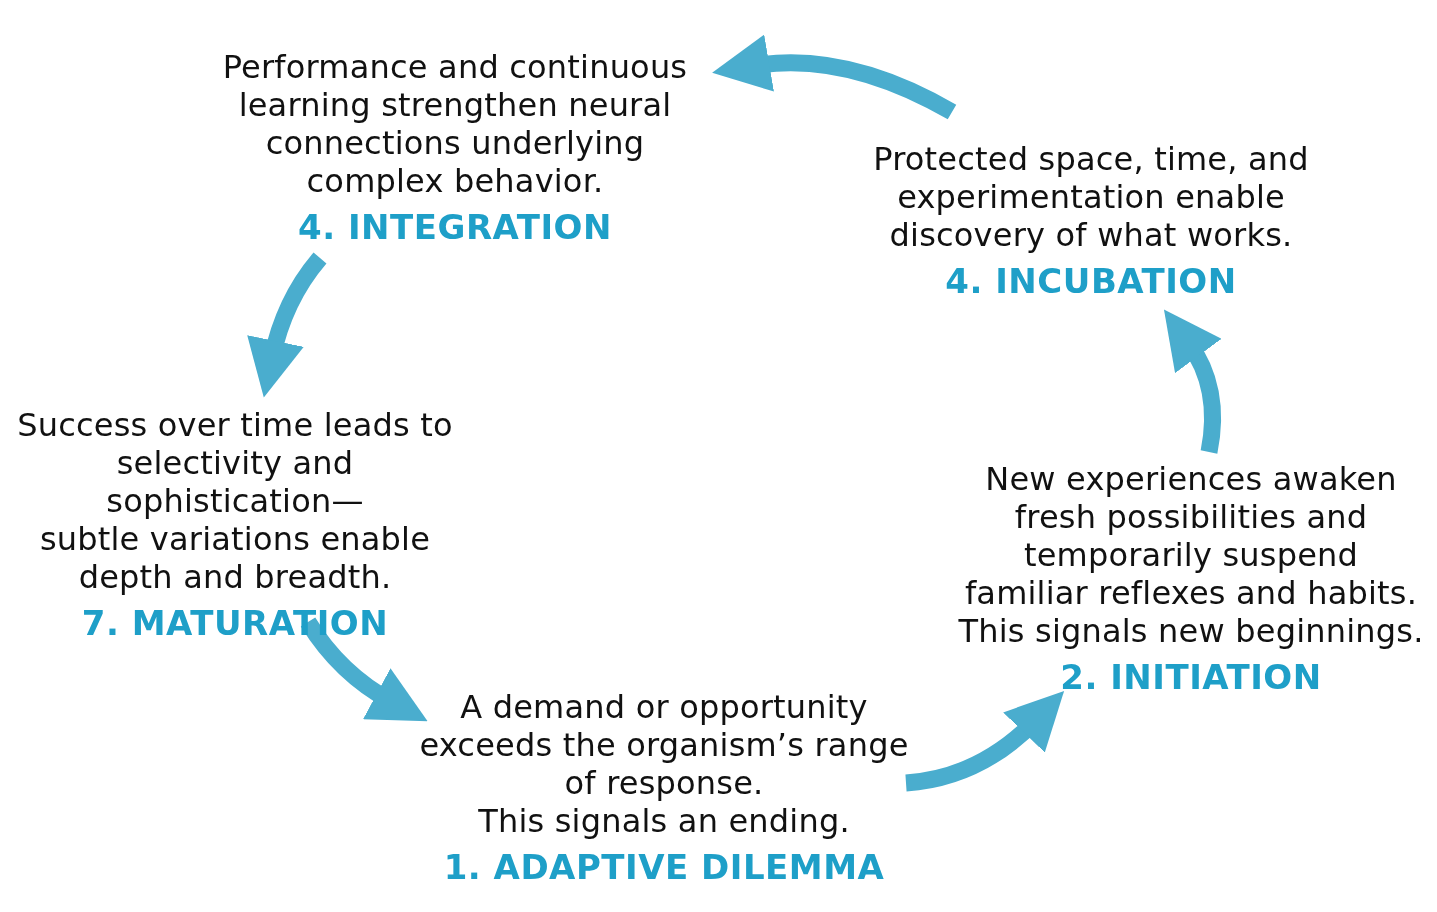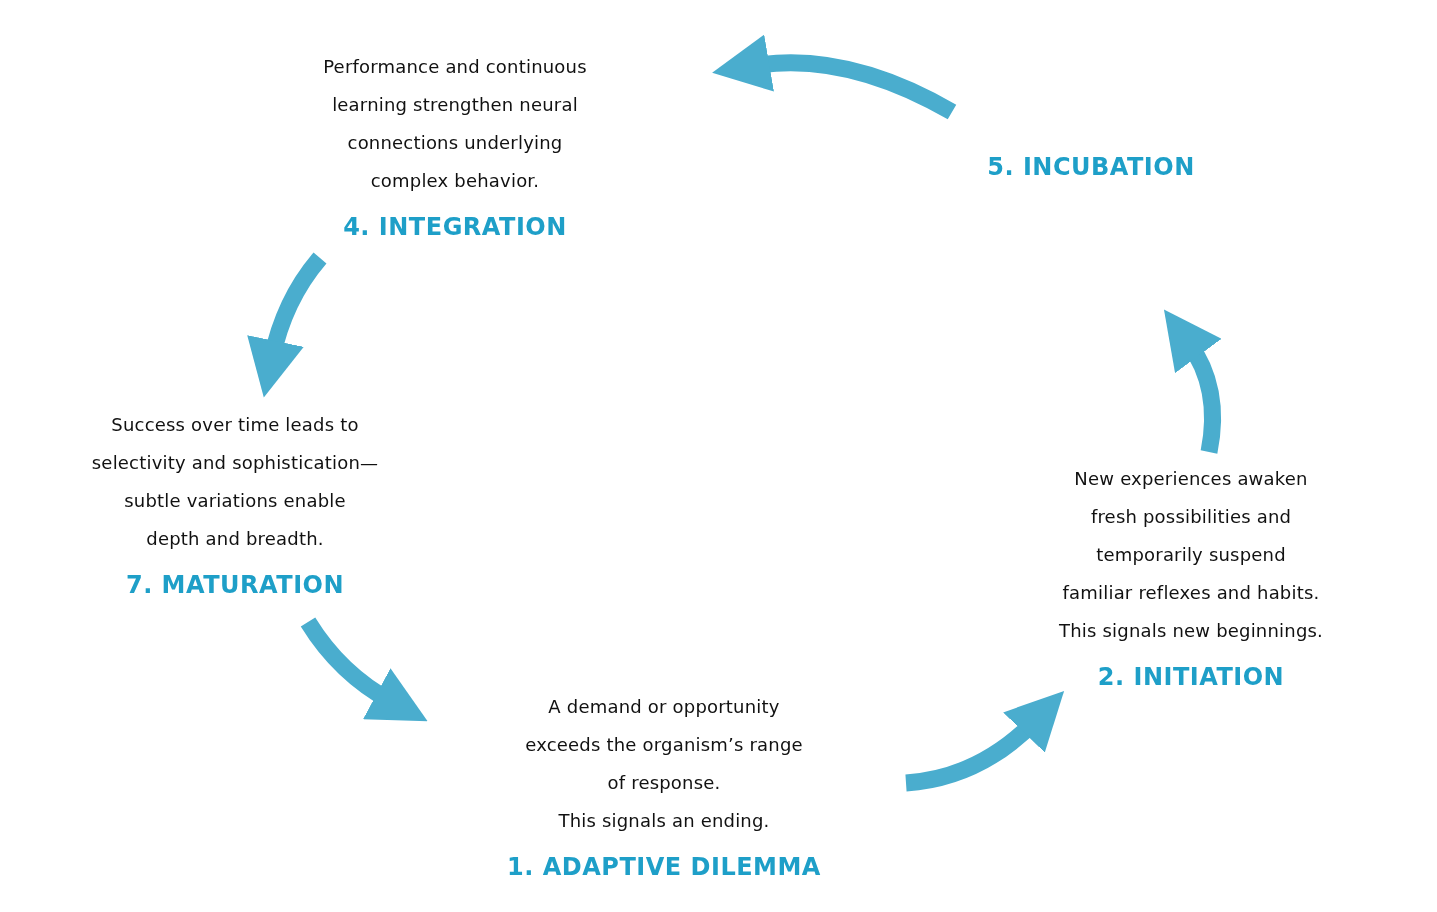--- a/index.html
+++ b/index.html
@@ -30,28 +30,28 @@
     stroke-width: 17;
     stroke-linecap: butt;
   }
   .arrow-head-glyph { fill: var(--arrow); }
   .stage {
     position: absolute;
     text-align: center;
   }
   .stage-desc {
     white-space: pre-line;
-    font-size: 18px;
+    font-size: 32px;
     line-height: 38px;
     color: var(--text);
     letter-spacing: 0.2px;
   }
   .stage-label {
     margin-top: 8px;
-    font-size: 24px;
+    font-size: 34px;
     line-height: 38px;
     font-weight: bold;
     color: var(--label);
     letter-spacing: 0.5px;
   }
   .stage-integration      { left: 185px;  top: 48px;  width: 540px; }
   .stage-incubation       { left: 831px;  top: 140px; width: 520px; }
   .stage-maturation       { left: 0px;    top: 406px; width: 470px; }
   .stage-initiation       { left: 941px;  top: 460px; width: 500px; }
   .stage-adaptive-dilemma { left: 394px;  top: 688px; width: 540px; }
@@ -76,21 +76,24 @@
 
   <div class="stage stage-integration">
     <div class="stage-desc">Performance and continuous
 learning strengthen neural
 connections underlying
 complex behavior.</div>
     <div class="stage-label">4. INTEGRATION</div>
   </div>
 
   <div class="stage stage-incubation">
-    <div class="stage-label">5. INCUBATION</div>
+    <div class="stage-desc">Protected space, time, and
+experimentation enable
+discovery of what works.</div>
+    <div class="stage-label">4. INCUBATION</div>
   </div>
 
   <div class="stage stage-maturation">
     <div class="stage-desc">Success over time leads to
 selectivity and sophistication—
 subtle variations enable
 depth and breadth.</div>
     <div class="stage-label">7. MATURATION</div>
   </div>
 

